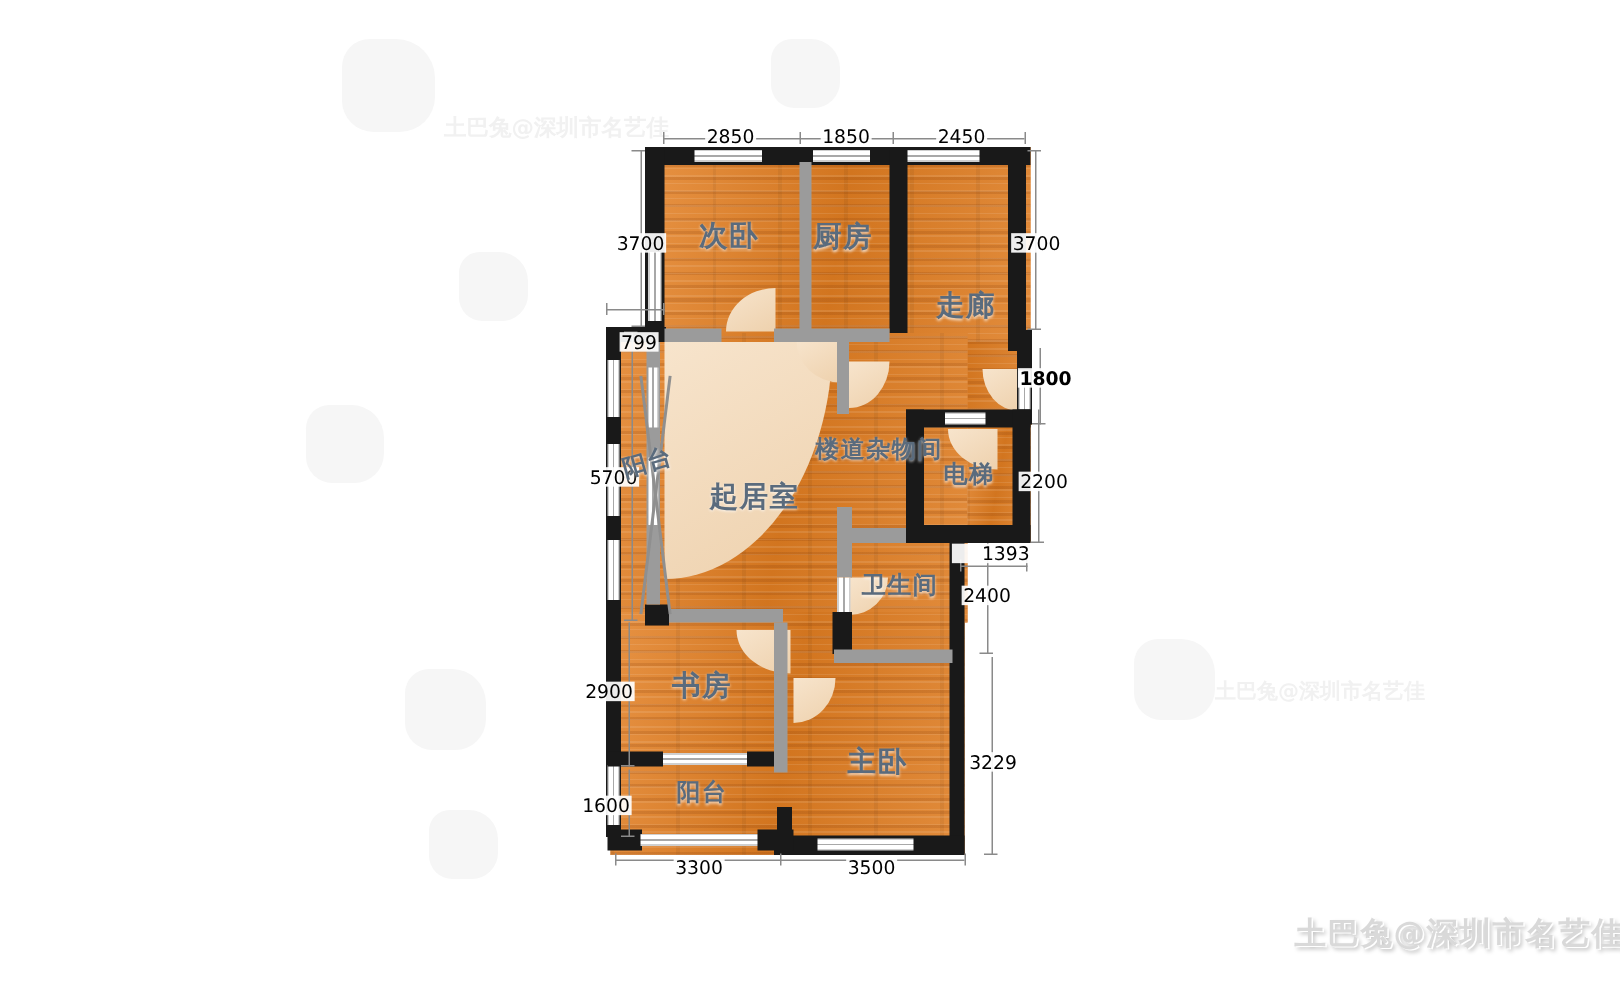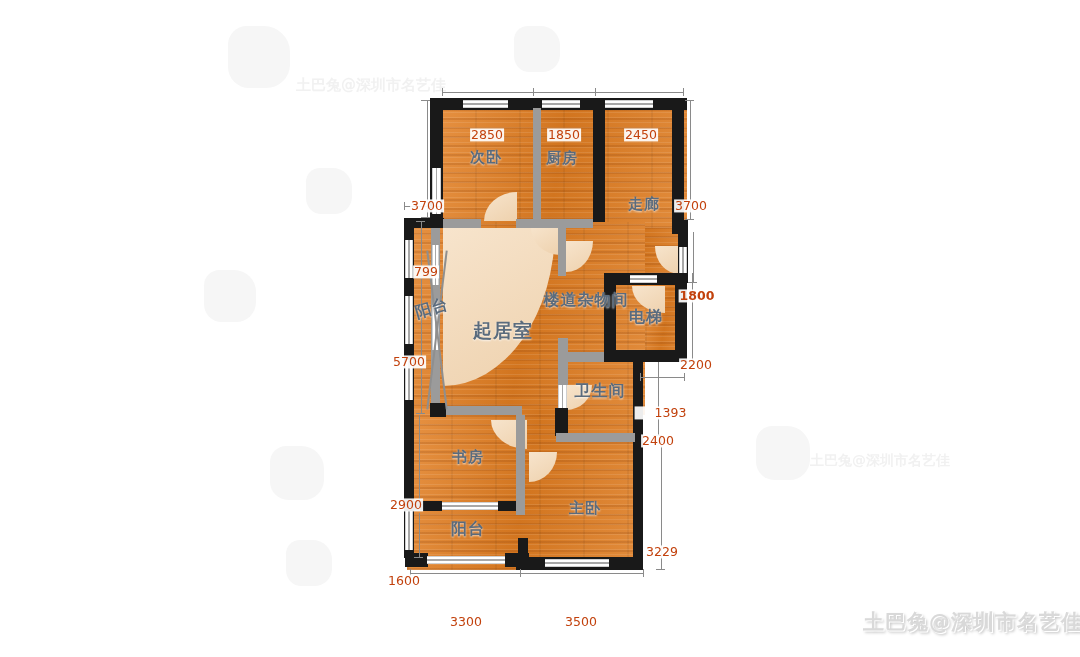--- a/index.html
+++ b/index.html
@@ -10,22 +10,22 @@
         repeating-linear-gradient(0deg, rgba(255,255,255,0.10) 0 1px, transparent 1px 5px),
         repeating-linear-gradient(0deg, rgba(120,50,5,0.16) 0 2px, transparent 2px 9px),
         repeating-linear-gradient(90deg, rgba(0,0,0,0.05) 0 2px, transparent 2px 44px),
         linear-gradient(100deg, #e79243, #d2751f 50%, #e28c3c);}
   .wb{position:absolute;background:#191919;}
   .wg{position:absolute;background:#9b9b9b;}
   .winh{position:absolute;background:linear-gradient(to bottom,#cfcfcf 0 1px,#ffffff 1px 42%,#a8a8a8 42% 58%,#ffffff 58% calc(100% - 1px),#cfcfcf calc(100% - 1px));}
   .winv{position:absolute;background:linear-gradient(to right,#cfcfcf 0 1px,#ffffff 1px 42%,#a8a8a8 42% 58%,#ffffff 58% calc(100% - 1px),#cfcfcf calc(100% - 1px));}
   .arc{position:absolute;background:linear-gradient(150deg,#f7e4cc,#eed1ad);}
   .dl{position:absolute;background:#8a8a8a;}
-  .dim{position:absolute;transform:translate(-50%,-50%);font-size:12.5px;color:#c2410c;background:rgba(255,255,255,0.92);padding:0 1px;line-height:1.05;white-space:nowrap;margin-top:44px;}
-  .room{position:absolute;transform:translate(-50%,-50%);font-size:15px;font-weight:bold;color:#5a6b7d;letter-spacing:1px;white-space:nowrap;text-shadow:0 1px 2px rgba(255,255,255,0.75);}
+  .dim{position:absolute;transform:translate(-50%,-50%);font-size:12.5px;color:#000000;background:rgba(255,255,255,0.92);padding:0 1px;line-height:1.05;white-space:nowrap;}
+  .room{position:absolute;transform:translate(-50%,-50%);font-size:19px;font-weight:bold;color:#5a6b7d;letter-spacing:1px;white-space:nowrap;text-shadow:0 1px 2px rgba(255,255,255,0.75);}
   .diag{position:absolute;width:2px;background:#8f8f8f;}
   .wmL{position:absolute;background:#f6f6f6;border-radius:30% 42% 38% 34%;}
   .wmT{position:absolute;color:#f1f1f1;font-weight:bold;white-space:nowrap;}
   .credit{position:absolute;font-size:21px;font-weight:bold;color:#d9d9d9;letter-spacing:1px;white-space:nowrap;
           text-shadow:1px 1px 0 #ffffff, 2px 2px 3px #bdbdbd;}
 </style>
 </head>
 <body>
 
 <div id="stage">

